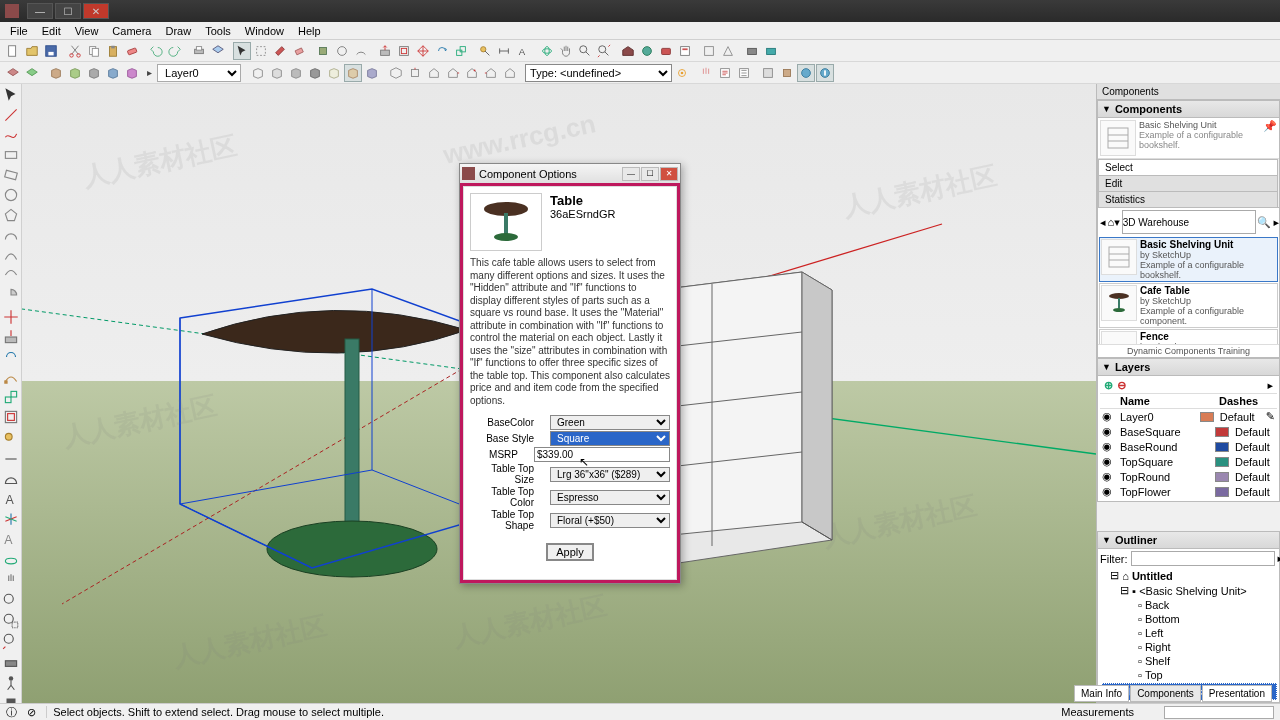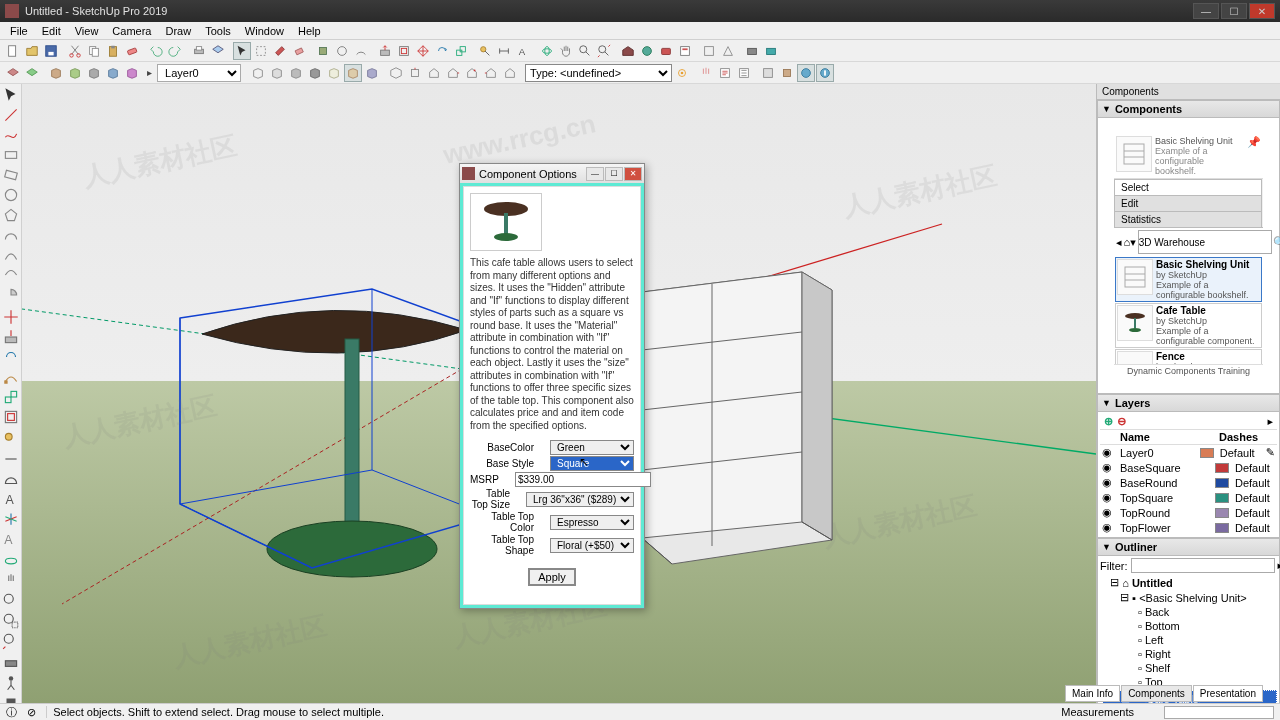--- a/index.html
+++ b/index.html
@@ -39,25 +39,25 @@
 .searchbar { display: flex; align-items: center; padding: 2px; gap: 2px; }
 .searchbar select, .searchbar input { height: 24px; font-size: 10px; border: 1px solid #aaa; }
 .layer-row { display: flex; align-items: center; padding: 1px 2px; gap: 6px; font-size: 10px; }
 .layer-row .eye { width: 12px; }
 .layer-row .swatch { width: 14px; height: 10px; border: 1px solid #888; }
 .outliner-tree { font-size: 10px; padding-left: 2px; }
 .outliner-tree .node { padding: 1px 0 1px 8px; display: flex; align-items: center; gap: 3px; }
 .outliner-tree .node.sel { background: #2a66c8; color: #fff; border: 1px dotted #fff; }
 .statusbar { height: 17px; background: #f0f0f0; border-top: 1px solid #ccc; display: flex; align-items: center; padding: 0 6px; font-size: 11px; gap: 10px; }
 .statusbar .meas { margin-left: auto; margin-right: 20px; }
-.bottom-tabs { position: absolute; right: 17px; bottom: 18px; display: flex; gap: 1px; }
+.bottom-tabs { position: absolute; right: 8px; bottom: 18px; display: flex; gap: 1px; }
 .bottom-tabs .btab { border: 1px solid #bbb; background: #fff; padding: 2px 6px; font-size: 10px; }
 .bottom-tabs .btab.active { background: #e8e8e8; }
 
-.dialog { position: absolute; left: 459px; top: 163px; width: 186px; background: #5eead4; border: 1px solid #888; box-shadow: 2px 2px 8px rgba(0,0,0,.3); }
+.dialog { position: absolute; left: 459px; top: 163px; width: 222px; background: #be185d; border: 1px solid #888; box-shadow: 2px 2px 8px rgba(0,0,0,.3); }
 .dialog .dtitle { height: 19px; background: linear-gradient(#f5f5f5,#e0e0e0); display: flex; align-items: center; padding: 0 2px; }
 .dialog .dtitle .dicon { width: 13px; height: 13px; background: #8b4a4a; margin-right: 4px; }
 .dialog .dtitle span { flex: 1; font-size: 11px; }
 .dialog .dwbtns { display: flex; }
 .dialog .dwbtn { width: 18px; height: 14px; border: 1px solid #bbb; background: #e8e8e8; margin-left: 1px; font-size: 8px; display: flex; align-items: center; justify-content: center; }
 .dialog .dwbtn.close { background: #d05040; color: #fff; }
 .dialog .dbody { background: #fff; margin: 3px; border: 1px solid #ddd; padding: 6px; }
 .dialog .dhdr { display: flex; gap: 8px; margin-bottom: 6px; }
 .dialog .dimg { width: 72px; height: 58px; border: 1px solid #ccc; display: flex; align-items: center; justify-content: center; }
 .dialog .dname { font-weight: bold; font-size: 13px; }
@@ -69,21 +69,20 @@
 .dialog .drow select.hl { background: #2a66c8; color: #fff; }
 .dialog .dapply { display: block; margin: 12px auto 12px; padding: 1px 8px; border: 2px solid #888; background: #f0f0f0; font-size: 11px; }
 .cursor { position: absolute; left: 579px; top: 455px; font-size: 12px; pointer-events: none; }
 .wm { position: absolute; color: rgba(120,120,120,0.12); font-size: 26px; font-weight: bold; pointer-events: none; transform: rotate(-12deg);}
 </style>
 </head>
 <body>
 
 <div class="titlebar">
   <div class="icon"></div>
-  <div class="title">Untitled - SketchUp Pro 2019</div>
   <div class="winbtns">
     <div class="winbtn">—</div>
     <div class="winbtn">☐</div>
     <div class="winbtn close">✕</div>
   </div>
 </div>
 
 <div class="menubar">
   <div class="mitem">File</div>
   <div class="mitem">Edit</div>
@@ -700,21 +699,21 @@
     <div class="wm" style="left:150px;top:540px">人人素材社区</div>
   </div>
 
   <div class="right-panels">
     <div style="background:#e0e0e0;border-bottom:1px solid #bbb;padding:2px 5px;font-size:10px">Components</div>
 
     <div class="panel-hdr">
         <span class="exp">▼</span>
         <span>Components</span>
       </div>
-    <div class="panel-body" style="padding:16px">
+    <div class="panel-body" style="padding:0">
       <div style="display:flex;padding:2px;border-bottom:1px solid #ddd">
         <div class="comp-thumb">
             <svg width="30" height="30" viewBox="0 0 30 30">
               <rect x="5" y="5" width="20" height="20" fill="none" stroke="#aaa"></rect>
               <line x1="5" y1="12" x2="25" y2="12" stroke="#aaa"></line>
               <line x1="5" y1="18" x2="25" y2="18" stroke="#aaa"></line>
             </svg>
           </div>
         <div class="comp-meta" style="flex:1">
             <span>Basic Shelving Unit</span>
@@ -916,20 +915,24 @@
   </div>
   <div class="dbody">
     <div class="dhdr">
       <div class="dimg">
         <svg width="64" height="50" viewBox="0 0 64 50">
             <ellipse cx="32" cy="12" rx="22" ry="7" fill="#4a3022"></ellipse>
             <rect x="30" y="16" width="4" height="22" fill="#3a7a66"></rect>
             <ellipse cx="32" cy="40" rx="12" ry="4" fill="#2c6a3a"></ellipse>
           </svg>
       </div>
+      <div>
+        <div class="dname">Table</div>
+        <div class="dcode">36aESrndGR</div>
+      </div>
     </div>
     <div class="ddesc">This cafe table allows users to select from many different options and sizes. It uses the "Hidden" attribute and "If" functions to display different styles of parts such as a square vs round base. It uses the "Material" attribute in combination with "If" functions to control the material on each object. Lastly it uses the "size" attributes in combination with "If" functions to offer three specific sizes of the table top. This component also calculates price and and item code from the specified options.</div>
     <div class="drow">
         <label>BaseColor</label>
         <select><option>Green</option></select>
       </div>
     <div class="drow">
         <label>Base Style</label>
         <select class="hl"><option>Square</option></select>
       </div>

